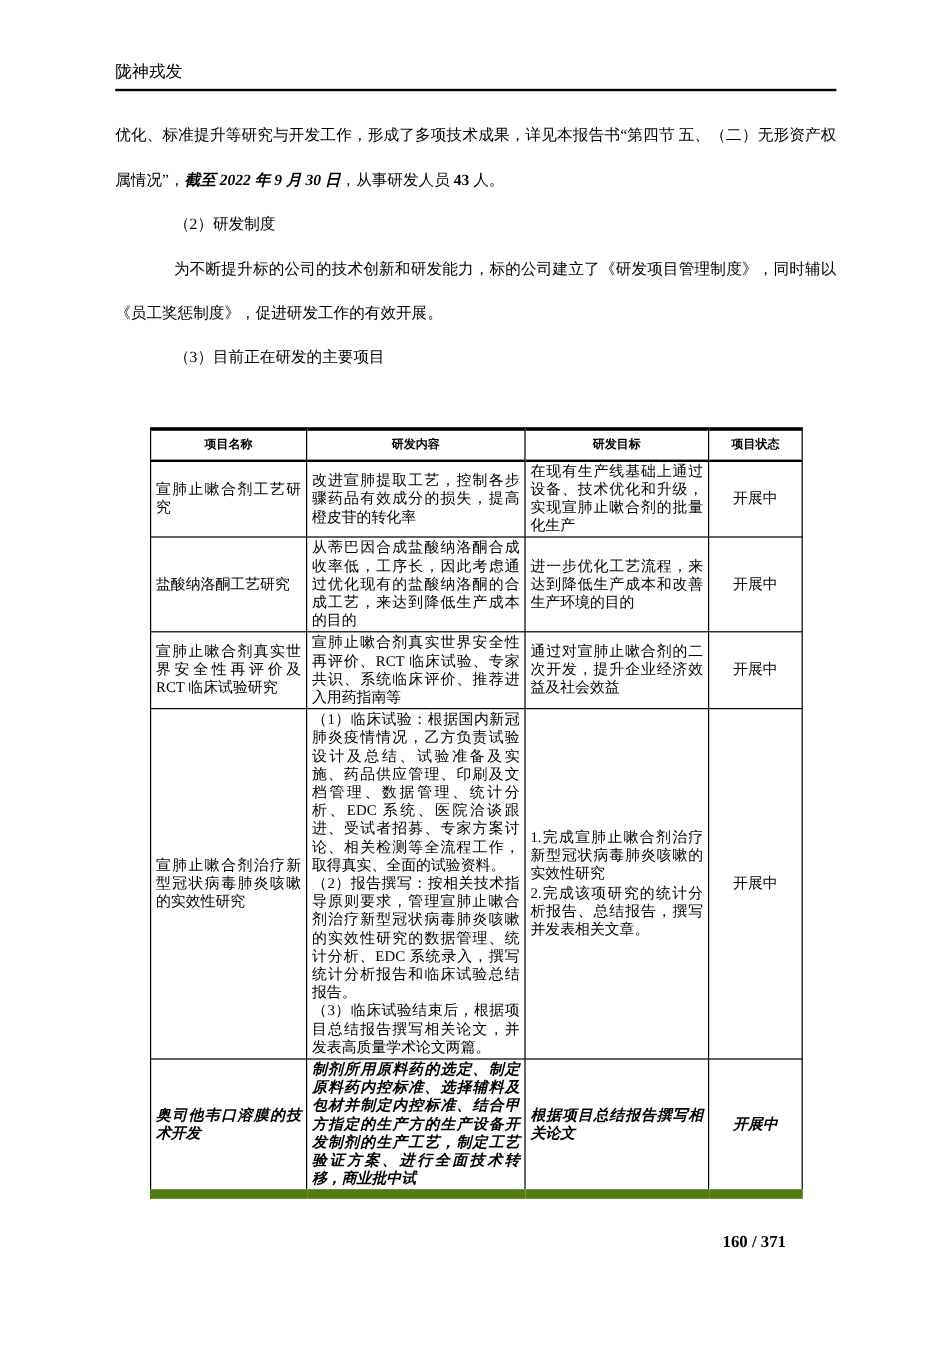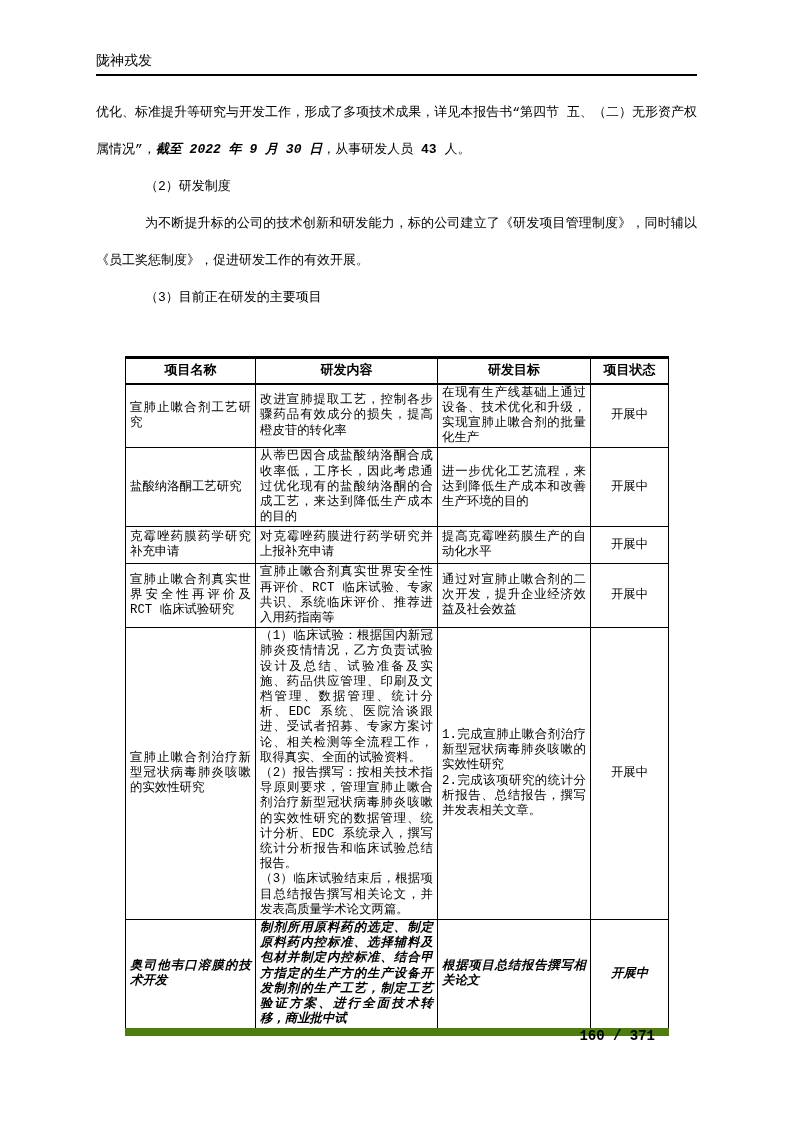--- a/index.html
+++ b/index.html
@@ -5,21 +5,20 @@
   * { margin: 0; padding: 0; box-sizing: border-box; }
   html, body { background: #ffffff; }
   body { font-family: "Liberation Serif", "DejaVu Serif", serif; color: #000; }
 
   .page {
     position: relative;
     width: 793px;
     height: 1122px;
     background: #ffffff;
     overflow: hidden;
-    font-family: Liberation Mono, monospace;
   }
 
   
   .header {
     position: absolute;
     left: 96px;
     right: 96px;
     top: 52px;
     display: flex;
     justify-content: space-between;
@@ -65,21 +64,21 @@
     border: 1px solid #000;
     padding: 1px 4px;
     vertical-align: middle;
   }
   .rd-table thead th {
     border-top: 3px solid #000;
     border-bottom: 2px solid #000;
     font-weight: bold;
     text-align: center;
     height: 26px;
-    font-size: 13px;
+    font-size: 10px;
   }
   .rd-table tbody tr:last-child td { border-bottom: 8px solid #4d7c0f; }
 
   .rd-table td.cell-name   { text-align: justify; }
   .rd-table td.cell-content{ text-align: justify; white-space: pre-line; }
   .rd-table td.cell-target { text-align: justify; white-space: pre-line; }
   .rd-table td.cell-status { text-align: center; }
 
   tr.r0 td { height: 62px; }
   tr.r1 td { height: 64px; }
@@ -137,26 +136,20 @@
         <td class="cell-content">改进宣肺提取工艺，控制各步骤药品有效成分的损失，提高橙皮苷的转化率</td>
         <td class="cell-target">在现有生产线基础上通过设备、技术优化和升级，实现宣肺止嗽合剂的批量化生产</td>
         <td class="cell-status">开展中</td>
       </tr>
       <tr class="r1">
         <td class="cell-name">盐酸纳洛酮工艺研究</td>
         <td class="cell-content">从蒂巴因合成盐酸纳洛酮合成收率低，工序长，因此考虑通过优化现有的盐酸纳洛酮的合成工艺，来达到降低生产成本的目的</td>
         <td class="cell-target">进一步优化工艺流程，来达到降低生产成本和改善生产环境的目的</td>
         <td class="cell-status">开展中</td>
       </tr>
-      <tr class="r2">
-        <td class="cell-name">克霉唑药膜药学研究补充申请</td>
-        <td class="cell-content">对克霉唑药膜进行药学研究并上报补充申请</td>
-        <td class="cell-target">提高克霉唑药膜生产的自动化水平</td>
-        <td class="cell-status">开展中</td>
-      </tr>
       <tr class="r3">
         <td class="cell-name">宣肺止嗽合剂真实世界安全性再评价及 RCT 临床试验研究</td>
         <td class="cell-content">宣肺止嗽合剂真实世界安全性再评价、RCT 临床试验、专家共识、系统临床评价、推荐进入用药指南等</td>
         <td class="cell-target">通过对宣肺止嗽合剂的二次开发，提升企业经济效益及社会效益</td>
         <td class="cell-status">开展中</td>
       </tr>
       <tr class="r5">
         <td class="cell-name">宣肺止嗽合剂治疗新型冠状病毒肺炎咳嗽的实效性研究</td>
         <td class="cell-content">（1）临床试验：根据国内新冠肺炎疫情情况，乙方负责试验设计及总结、试验准备及实施、药品供应管理、印刷及文档管理、数据管理、统计分析、EDC 系统、医院洽谈跟进、受试者招募、专家方案讨论、相关检测等全流程工作，取得真实、全面的试验资料。
 （2）报告撰写：按相关技术指导原则要求，管理宣肺止嗽合剂治疗新型冠状病毒肺炎咳嗽的实效性研究的数据管理、统计分析、EDC 系统录入，撰写统计分析报告和临床试验总结报告。

